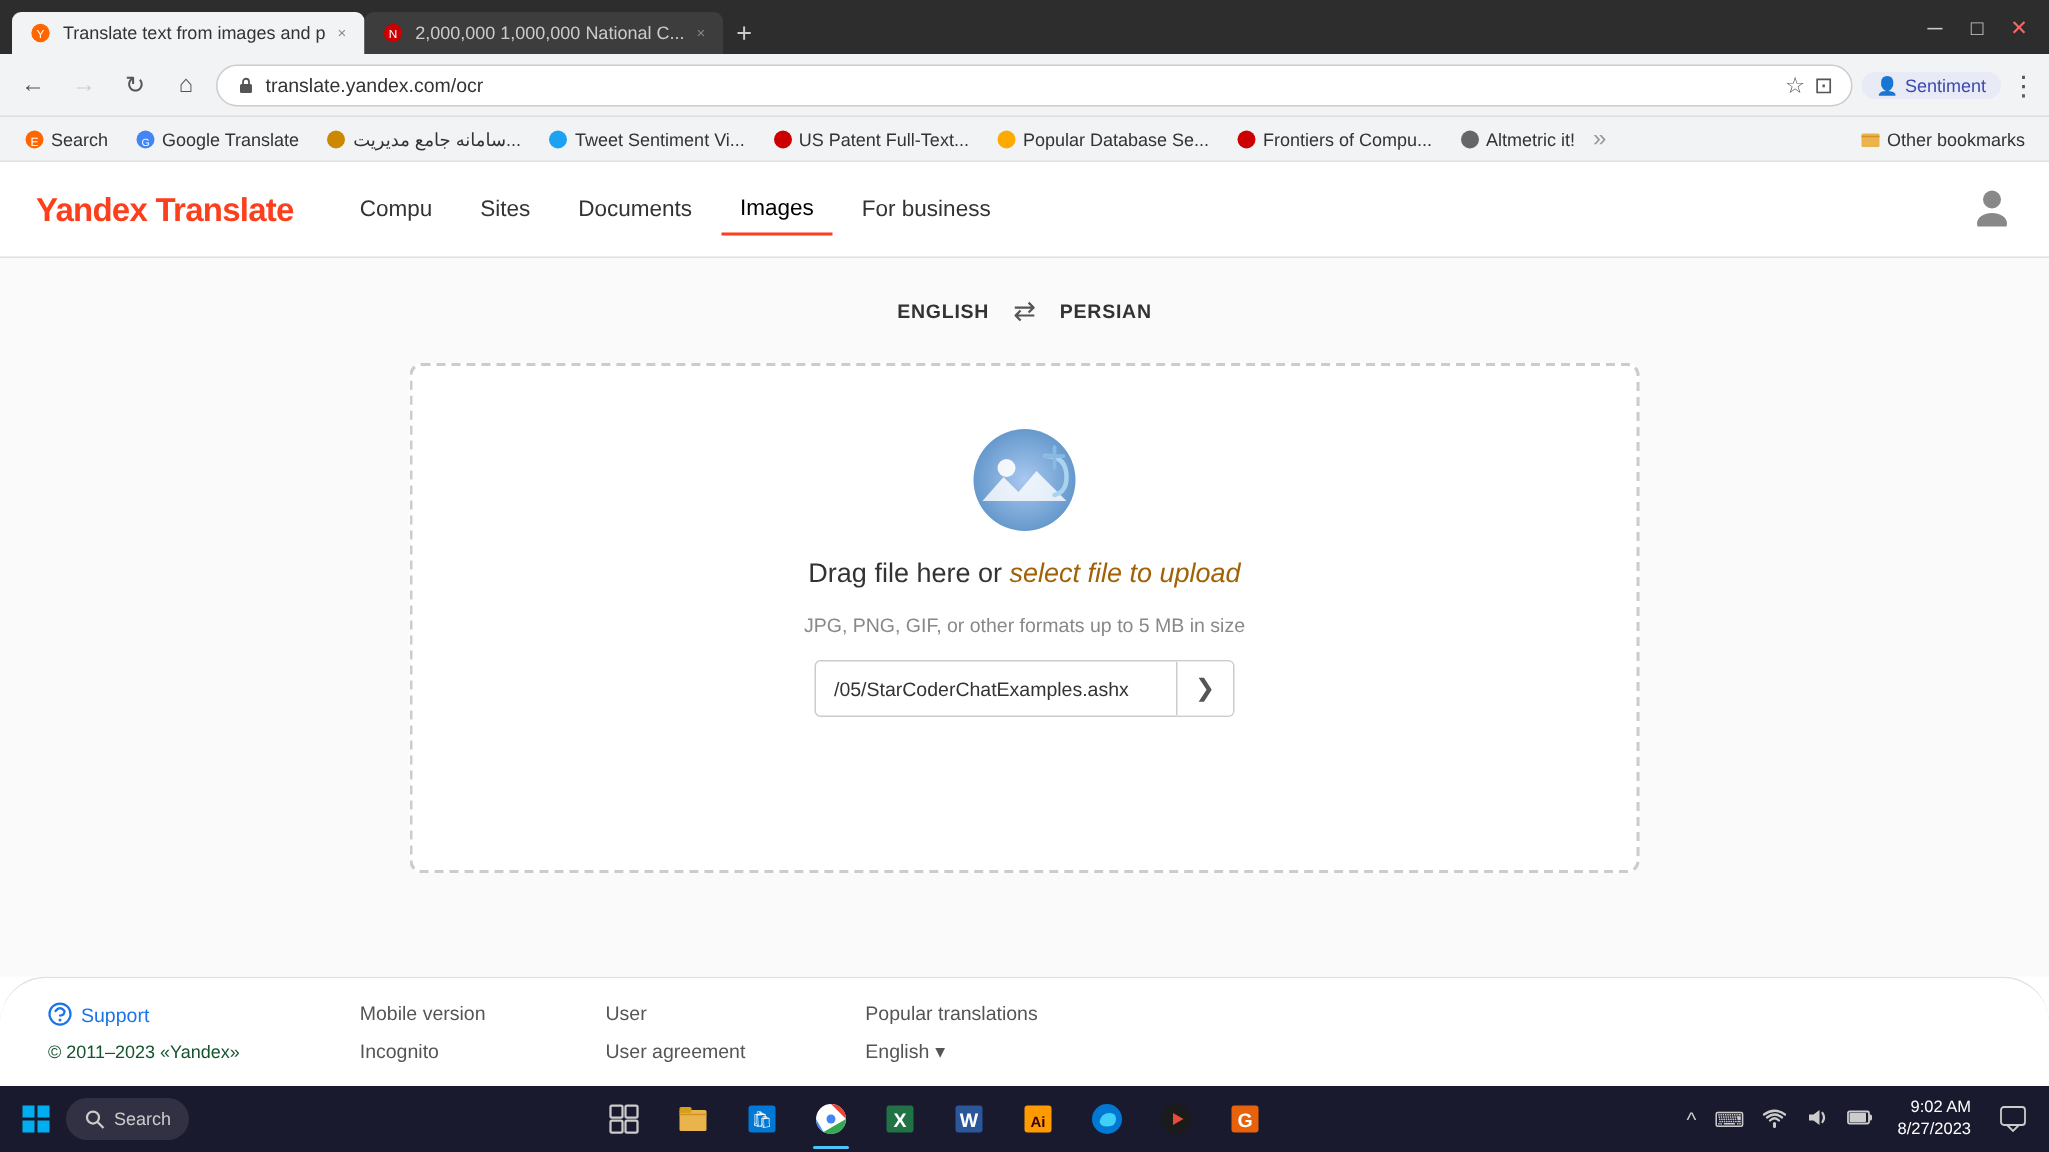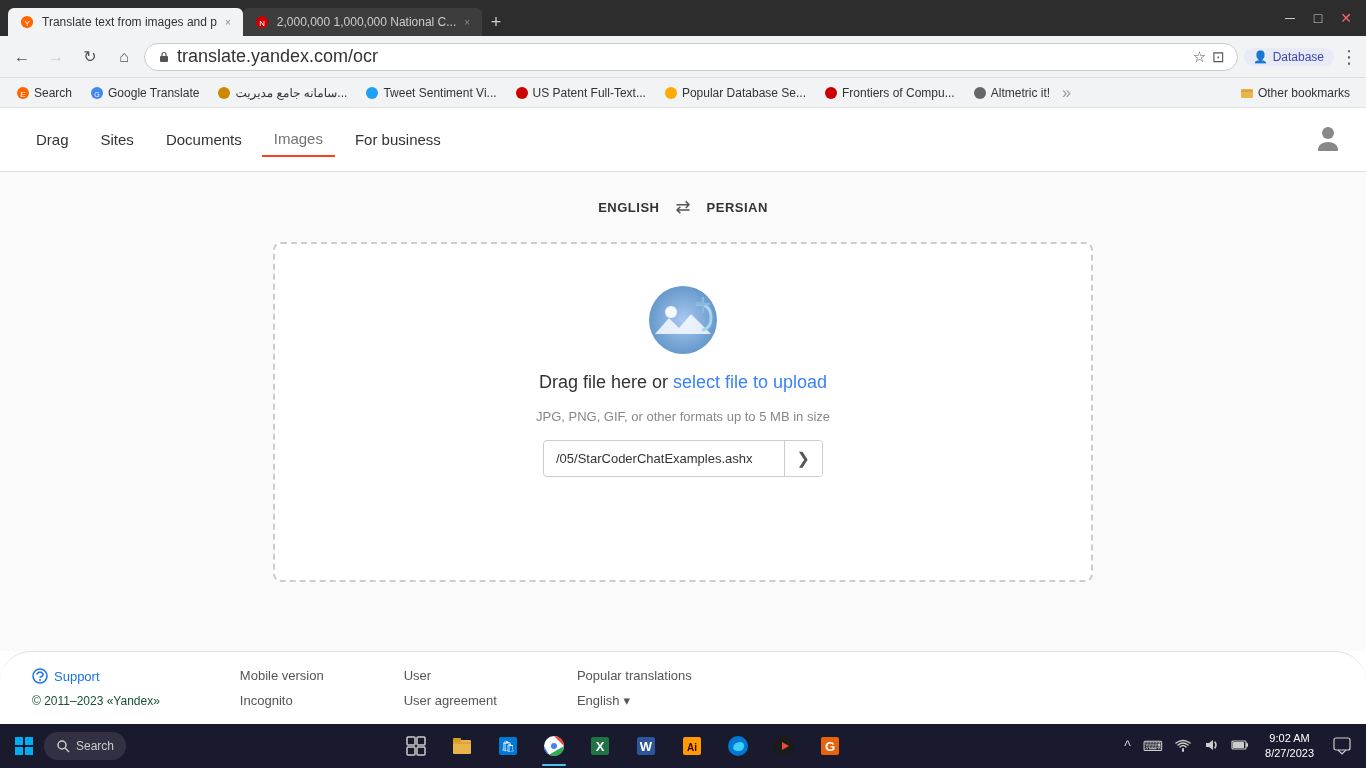--- a/index.html
+++ b/index.html
@@ -110,21 +110,21 @@
       border-radius: 16px;
       height: 28px;
       padding: 0 12px;
       font-size: 13px;
       color: #333;
       display: flex;
       align-items: center;
       gap: 6px;
     }
     .address-text {
-      font-size: 18px;
+      font-size: 13px;
       color: #333;
       text-align: right;
     }
     .address-icons {
       display: flex;
       align-items: center;
       gap: 6px;
       margin-left: auto;
     }
     .addr-icon {
@@ -215,21 +215,21 @@
     }
     .nav-tab {
       padding: 8px 12px;
       font-size: 15px;
       color: #333;
       cursor: pointer;
       border-radius: 4px;
       text-decoration: none;
     }
     .nav-tab.active {
-      color: #737373;
+      color: #000000;
       font-weight: 500;
       border-bottom: 2px solid #fc3f1d;
       border-radius: 0;
     }
     .header-user {
       margin-left: auto;
       color: #555;
       font-size: 22px;
       cursor: pointer;
     }
@@ -282,22 +282,23 @@
       width: 72px;
       height: 72px;
     }
     .drop-text-main {
       font-size: 18px;
       color: #333;
       font-weight: 500;
       text-align: center;
     }
     .drop-text-main a {
-      color: #3b82f6;
+      color: #a16207;
       text-decoration: none;
+      font-style: italic;
     }
     .drop-text-sub {
       font-size: 13px;
       color: #888;
       text-align: center;
     }
     .file-input-row {
       display: flex;
       align-items: center;
       border: 1px solid #ccc;
@@ -412,21 +413,21 @@
     }
     .tray-icon {
       color: #ccc;
       font-size: 14px;
       cursor: pointer;
       padding: 2px 4px;
     }
     .taskbar-clock {
       color: #fff;
       font-size: 11px;
-      text-align: center;
+      text-align: right;
       line-height: 1.4;
       padding: 0 8px;
     }
     .taskbar-notification {
       width: 32px;
       height: 32px;
       display: flex;
       align-items: center;
       justify-content: center;
       cursor: pointer;
@@ -473,21 +474,21 @@
       <path d="M5 6V4.5a2 2 0 0 1 4 0V6" stroke="#555" stroke-width="1.2" fill="none"></path>
     </svg>
     <span class="address-text">translate.yandex.com/ocr</span>
     <div class="address-icons">
       <span class="addr-icon">☆</span>
       <span class="addr-icon">⊡</span>
     </div>
   </div>
   <div class="profile-btn">
     <span>👤</span>
-    <span>Database</span>
+    <span>Sentiment</span>
   </div>
   <div class="kebab-btn">⋮</div>
 </div>
 
 <div class="bookmarks-bar">
   <div class="bookmark-item">
     <svg width="14" height="14" viewBox="0 0 14 14">
         <circle cx="7" cy="7" r="6" fill="#ff6600"></circle>
         <text x="7" y="11" text-anchor="middle" font-size="8" fill="white">E</text>
       </svg>
@@ -542,22 +543,25 @@
       <rect x="1" y="3" width="12" height="9" rx="1" fill="#e9b44c"></rect>
       <path d="M1 5h12" stroke="#d4922a" stroke-width="1"></path>
     </svg>
     <span>Other bookmarks</span>
   </div>
 </div>
 
 <div class="app-content">
 
   <div class="yandex-header">
+    <div class="yandex-logo">
+      <span style="color:#fc3f1d;">Yandex Translate</span>
+    </div>
     <nav class="nav-tabs">
-      <a class="nav-tab">Drag</a>
+      <a class="nav-tab">Compu</a>
       <a class="nav-tab">Sites</a>
       <a class="nav-tab">Documents</a>
       <a class="nav-tab active">Images</a>
       <a class="nav-tab">For business</a>
     </nav>
     <div class="header-user">
       <svg width="28" height="28" viewBox="0 0 28 28">
         <circle cx="14" cy="10" r="6" fill="#888"></circle>
         <ellipse cx="14" cy="26" rx="10" ry="7" fill="#888"></ellipse>
       </svg>

